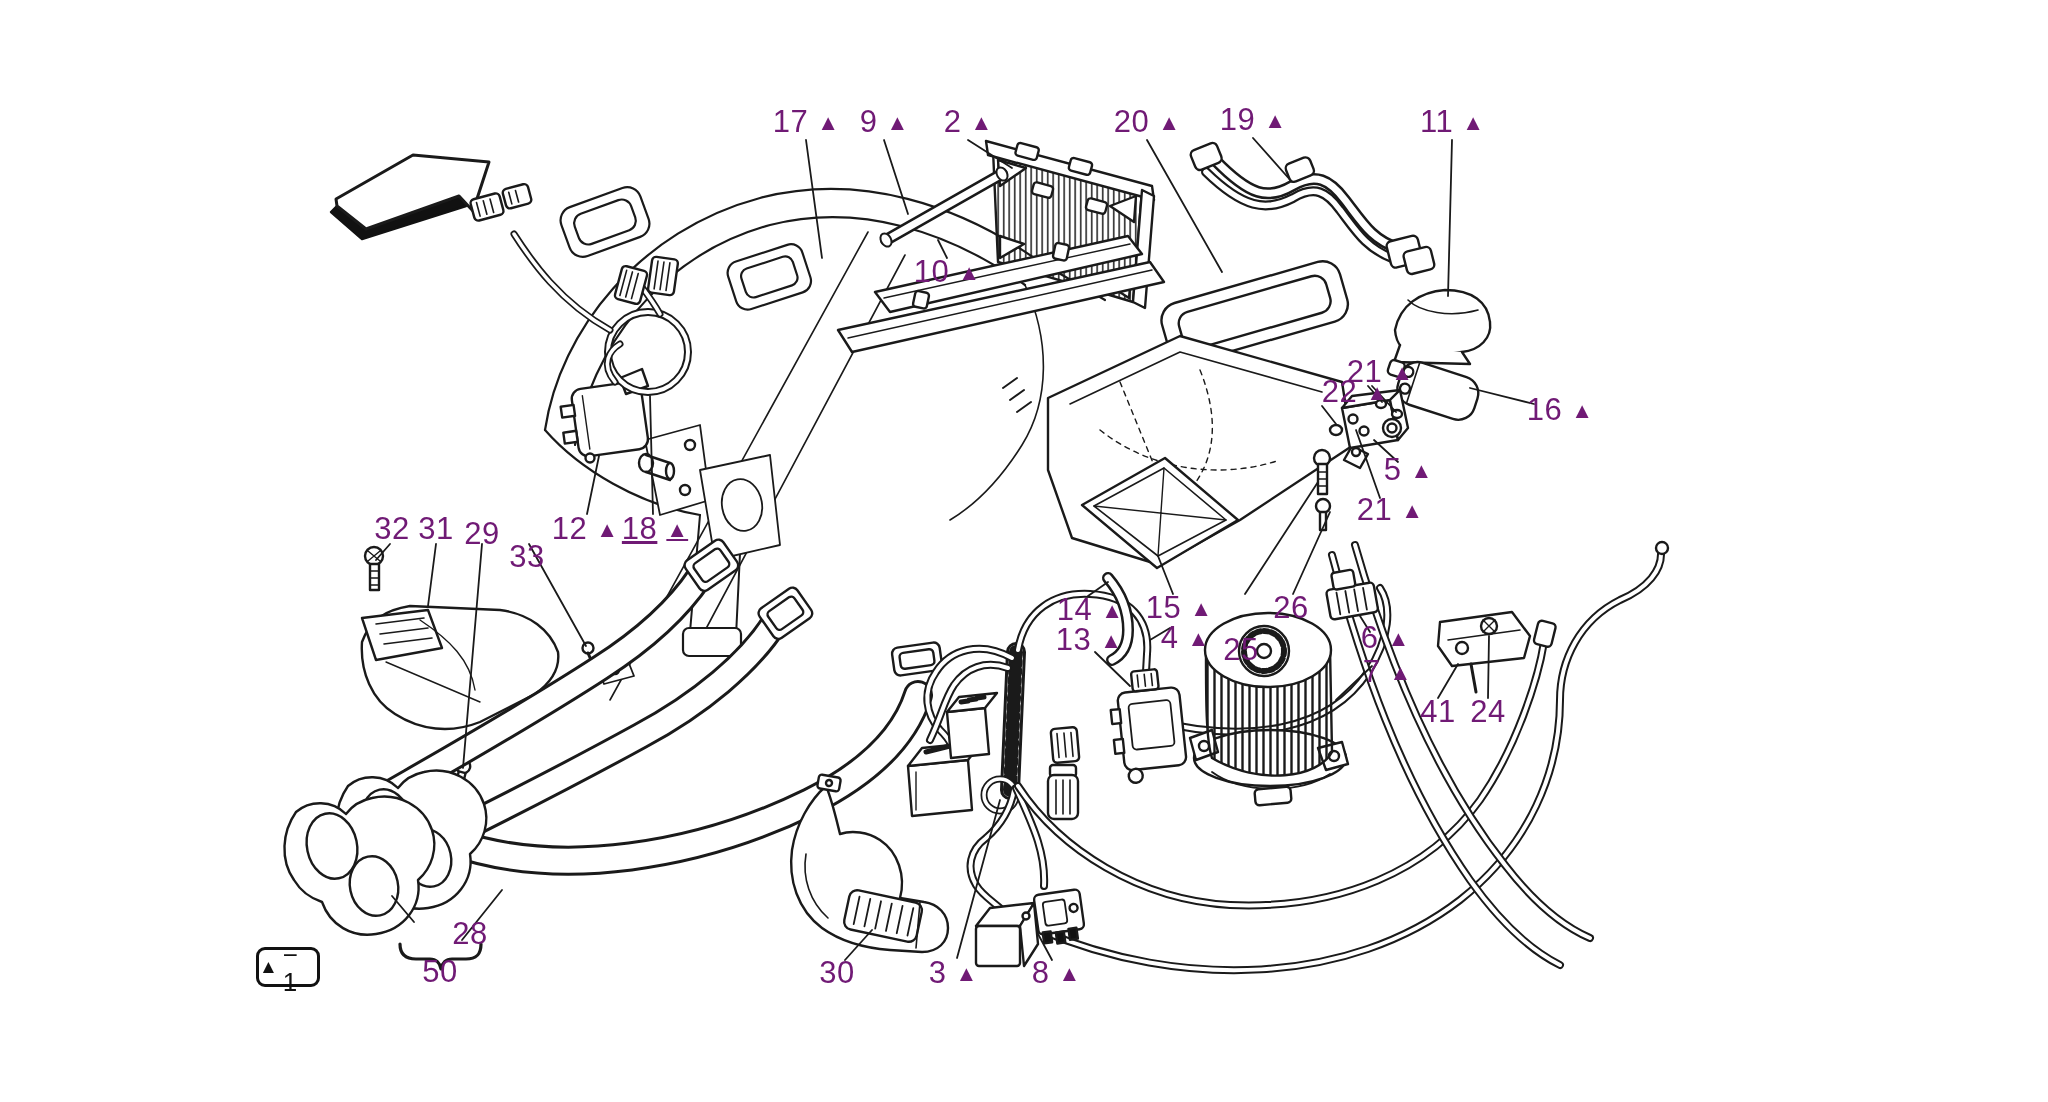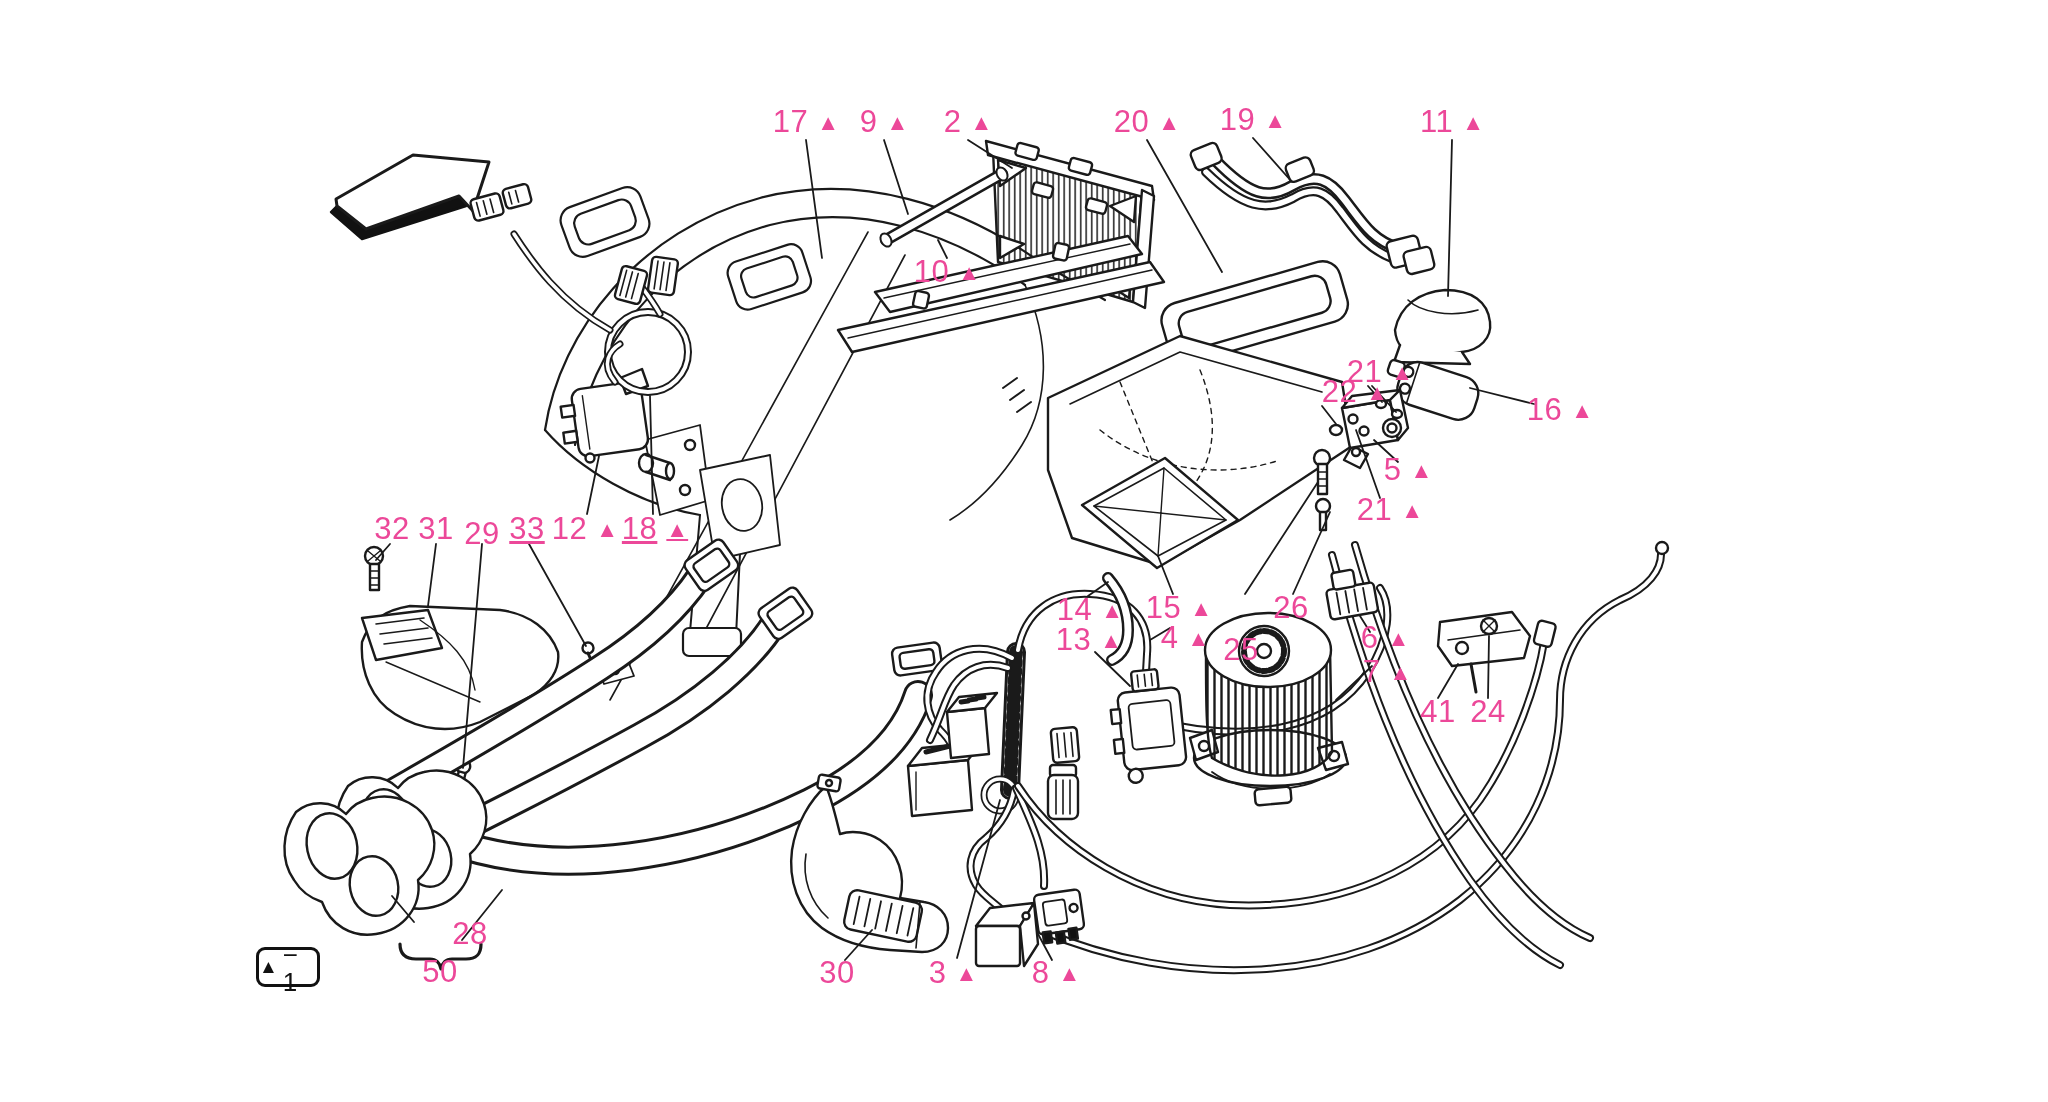--- a/index.html
+++ b/index.html
@@ -1,20 +1,20 @@
 <!DOCTYPE html>
 <html><head>
 <meta charset="utf-8">
 <style>
   html,body{margin:0;padding:0;background:#fff;}
   #stage{position:relative;width:2048px;height:1102px;background:#fff;overflow:hidden;
          font-family:"Liberation Sans", sans-serif;}
   #drawing{position:absolute;left:0;top:0;}
   .callout{position:absolute;transform:translate(-50%,-50%);display:flex;align-items:center;
-           gap:9px;color:#ec4899;white-space:nowrap;cursor:default;}
+           gap:9px;color:#701a75;white-space:nowrap;cursor:default;}
   .callout .num{font-size:31px;letter-spacing:0.5px;}
   .callout .tri{font-size:22px;line-height:1;position:relative;top:1px;}
   #legend-box{position:absolute;left:256px;top:947px;width:64px;height:40px;
               border:3px solid #111;border-radius:9px;display:flex;align-items:center;
               justify-content:center;gap:5px;color:#111;box-sizing:border-box;}
   #legend-box .sym{font-size:19px;}
   #legend-box .eq{font-size:26px;}
 </style>
 </head>
 <body>
@@ -484,21 +484,21 @@
       </div>
       <div class="callout" style="left: 392px; top: 529px;">
         <span class="num">32</span>
       </div>
       <div class="callout" style="left: 436px; top: 529px;">
         <span class="num">31</span>
       </div>
       <div class="callout" style="left: 482px; top: 534px; align-items: flex-end;">
         <span class="num">29</span>
       </div>
-      <div class="callout" style="left: 527px; top: 529px; text-decoration: underline;">
+      <div class="callout" style="left: 527px; top: 557px;">
         <span class="num">33</span>
       </div>
       <div class="callout" style="left: 585px; top: 529px;">
         <span class="num">12</span>
         <span class="tri">▲</span>
       </div>
       <div class="callout" style="left: 655px; top: 529px; text-decoration: underline;">
         <span class="num">18</span>
         <span class="tri">▲</span>
       </div>

